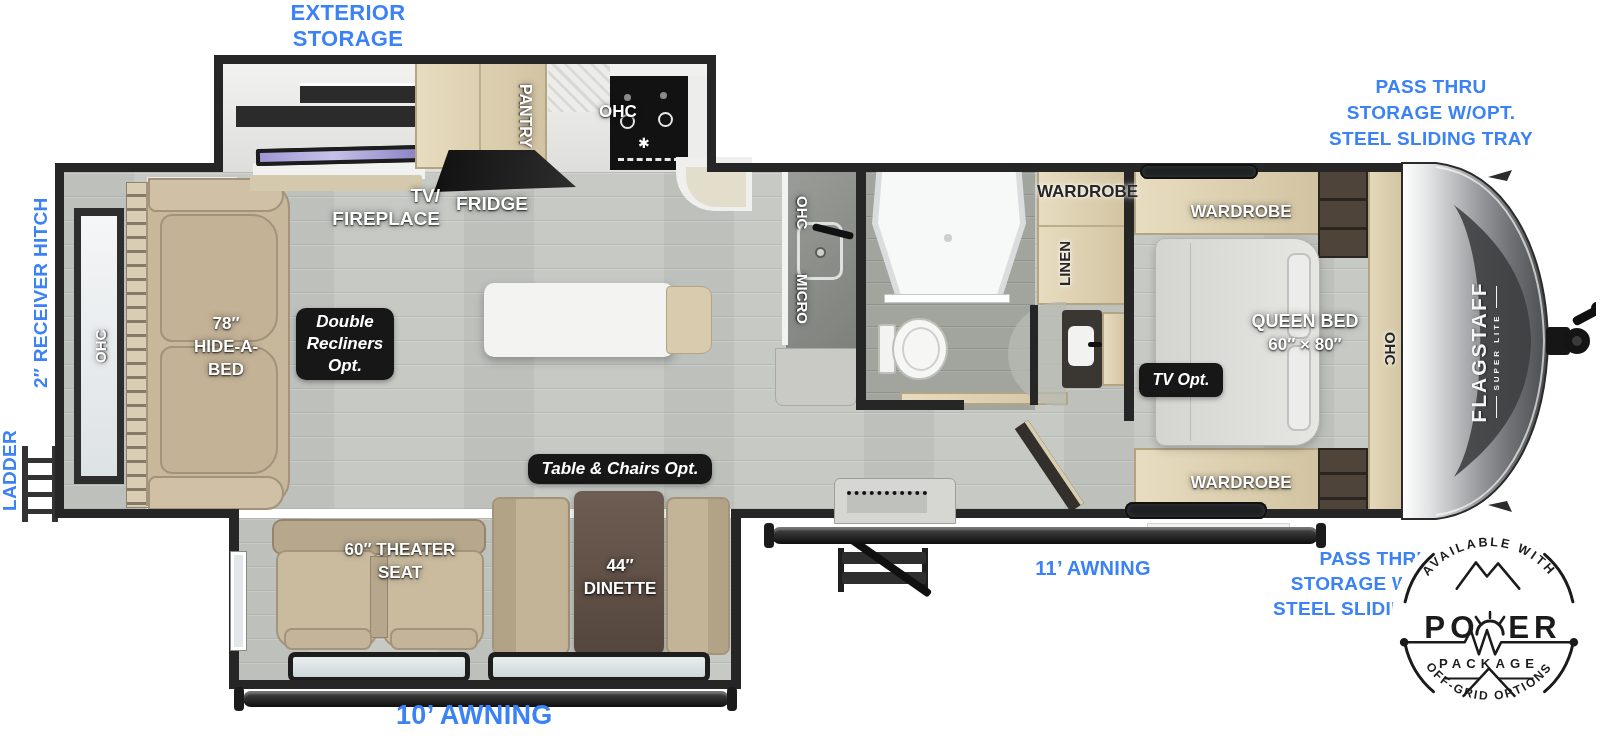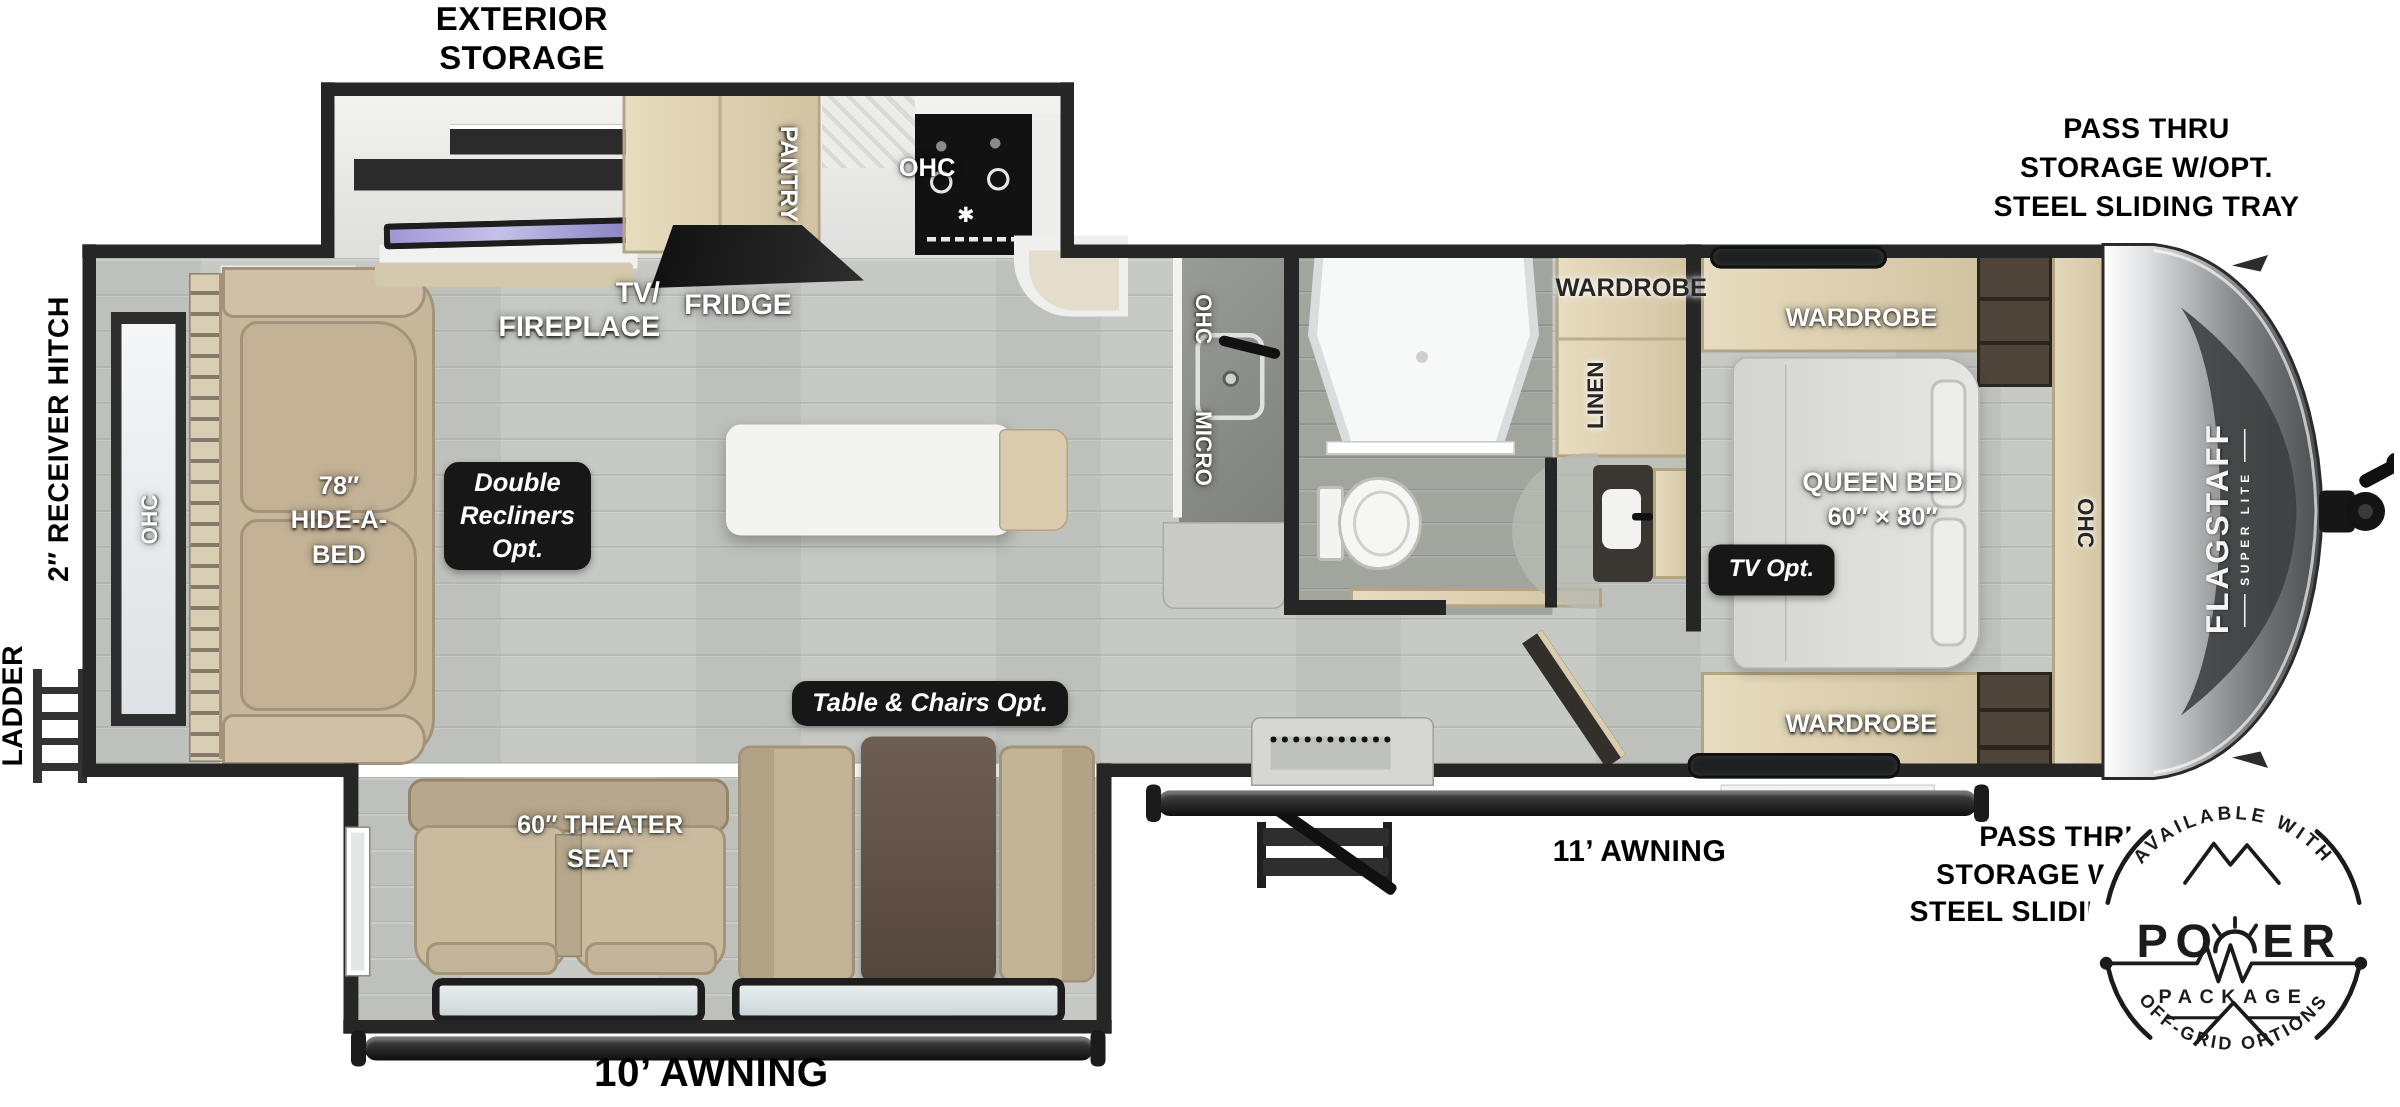--- a/index.html
+++ b/index.html
@@ -11,21 +11,21 @@
     background-image:
       repeating-linear-gradient(180deg, rgba(255,255,255,.16) 0 2px, rgba(255,255,255,0) 2px 24px),
       repeating-linear-gradient(180deg, rgba(95,100,92,.28) 0 1px, rgba(0,0,0,0) 1px 24px),
       repeating-linear-gradient(90deg, rgba(110,115,108,.10) 0 70px, rgba(0,0,0,0) 70px 200px);}
   .floor-dark{background-color:#a2a59e;
     background-image:
       repeating-linear-gradient(180deg, rgba(255,255,255,.10) 0 2px, rgba(255,255,255,0) 2px 22px),
       repeating-linear-gradient(180deg, rgba(60,64,58,.30) 0 1px, rgba(0,0,0,0) 1px 22px);}
   .cab{background:linear-gradient(90deg,#e8dcc0,#d2c4a2);border:2px solid #b3a482;box-sizing:border-box;}
   .lbl{font-weight:bold;text-align:center;white-space:nowrap;z-index:5;}
-  .out{color:#000000;font-size:20px;line-height:25px;letter-spacing:.3px;}
+  .out{color:#3b82f6;font-size:20px;line-height:25px;letter-spacing:.3px;}
   .win{color:#fff;font-size:17px;line-height:23px;
        text-shadow:0 1px 2px rgba(0,0,0,.85),0 0 6px rgba(0,0,0,.55);}
   .dkt{color:#262626;text-shadow:0 0 3px rgba(255,255,255,.95),0 0 6px rgba(255,255,255,.8);}
   .vbox{display:flex;align-items:center;justify-content:center;}
   .v-down{writing-mode:vertical-rl;}
   .v-up{writing-mode:vertical-rl;transform:rotate(180deg);}
   .badge{background:#171717;color:#fff;font-style:italic;font-weight:bold;border-radius:10px;
          display:flex;flex-direction:column;align-items:center;justify-content:center;
          text-align:center;z-index:5;box-shadow:0 2px 5px rgba(0,0,0,.35);}
   .winglass{background:linear-gradient(180deg,#e8eef0,#ccd6d9);border:5px solid #1d1d1d;
@@ -169,21 +169,21 @@
   <div class="abs cab" style="left:1368px;top:166px;width:42px;height:352px;background:linear-gradient(90deg,#e4d8ba,#cfc19f);z-index:2;"></div>
   <div class="abs vbox v-down lbl dkt" style="left:1378px;top:320px;width:24px;height:58px;font-size:15px;">
       <span>OHC</span>
     </div>
 
   <div class="abs" style="left:1155px;top:238px;width:165px;height:208px;background:linear-gradient(90deg,#d4d4d1,#e6e6e3);border:1px solid #b5b5b0;border-radius:10px 26px 26px 10px;box-sizing:border-box;z-index:2;box-shadow:0 3px 8px rgba(0,0,0,.22);">
     <div class="abs" style="left:34px;top:4px;width:1px;height:198px;background:#bcbcb7;"></div>
     <div class="abs" style="left:131px;top:14px;width:24px;height:86px;background:#ececea;border:2px solid #c2c2be;border-radius:8px;box-sizing:border-box;"></div>
     <div class="abs" style="left:131px;top:106px;width:24px;height:86px;background:#ececea;border:2px solid #c2c2be;border-radius:8px;box-sizing:border-box;"></div>
   </div>
-  <div class="abs lbl win" style="left:1175px;top:310px;width:160px;">
+  <div class="abs lbl win" style="left:1225px;top:310px;width:160px;">
     <div style="font-size:18px;">QUEEN BED</div>
     <div style="font-size:17px;">60″ × 80″</div>
   </div>
   <div class="abs badge" style="left:1139px;top:363px;width:84px;height:34px;font-size:16px;border-radius:8px;">
       <span>TV Opt.</span>
     </div>
 
   <div class="abs lbl win" style="left:1150px;top:200px;width:182px;font-size:17px;"><span>WARDROBE</span></div>
   <div class="abs lbl win" style="left:1150px;top:471px;width:182px;font-size:17px;"><span>WARDROBE</span></div>
 
@@ -237,20 +237,24 @@
     <div>60″ THEATER</div>
     <div>SEAT</div>
   </div>
 
   <div class="abs" style="left:492px;top:497px;width:78px;height:158px;background:#c3b498;border:2px solid #a3937a;border-radius:8px;box-sizing:border-box;z-index:2;">
     <div class="abs" style="left:0;top:0;width:22px;height:154px;background:#b2a286;border-radius:6px 0 0 6px;"></div>
   </div>
   <div class="abs" style="left:574px;top:491px;width:90px;height:164px;background:linear-gradient(180deg,#6e5d52,#55463d);border-radius:8px;z-index:2;box-shadow:0 3px 8px rgba(0,0,0,.3);"></div>
   <div class="abs" style="left:666px;top:497px;width:64px;height:158px;background:#c3b498;border:2px solid #a3937a;border-radius:8px;box-sizing:border-box;z-index:2;">
     <div class="abs" style="right:0;top:0;width:20px;height:154px;background:#b2a286;border-radius:0 6px 6px 0;"></div>
+  </div>
+  <div class="abs lbl win" style="left:545px;top:554px;width:150px;">
+    <div>44″</div>
+    <div>DINETTE</div>
   </div>
 
   <div class="abs winglass" style="left:288px;top:652px;width:182px;height:30px;"></div>
   <div class="abs winglass" style="left:488px;top:652px;width:222px;height:30px;"></div>
   <div class="abs" style="left:231px;top:552px;width:15px;height:98px;background:#e2e8ea;border:3px solid #ffffff;outline:1px solid #8a8a86;box-sizing:border-box;z-index:4;"></div>
 
   <svg class="abs" style="left:1396px;top:153px;z-index:4;" width="200" height="376" viewBox="0 0 200 376">
     <defs>
       <linearGradient id="capGrad" x1="0" y1="0" x2="1" y2="0">
         <stop offset="0" stop-color="#ffffff"></stop>

